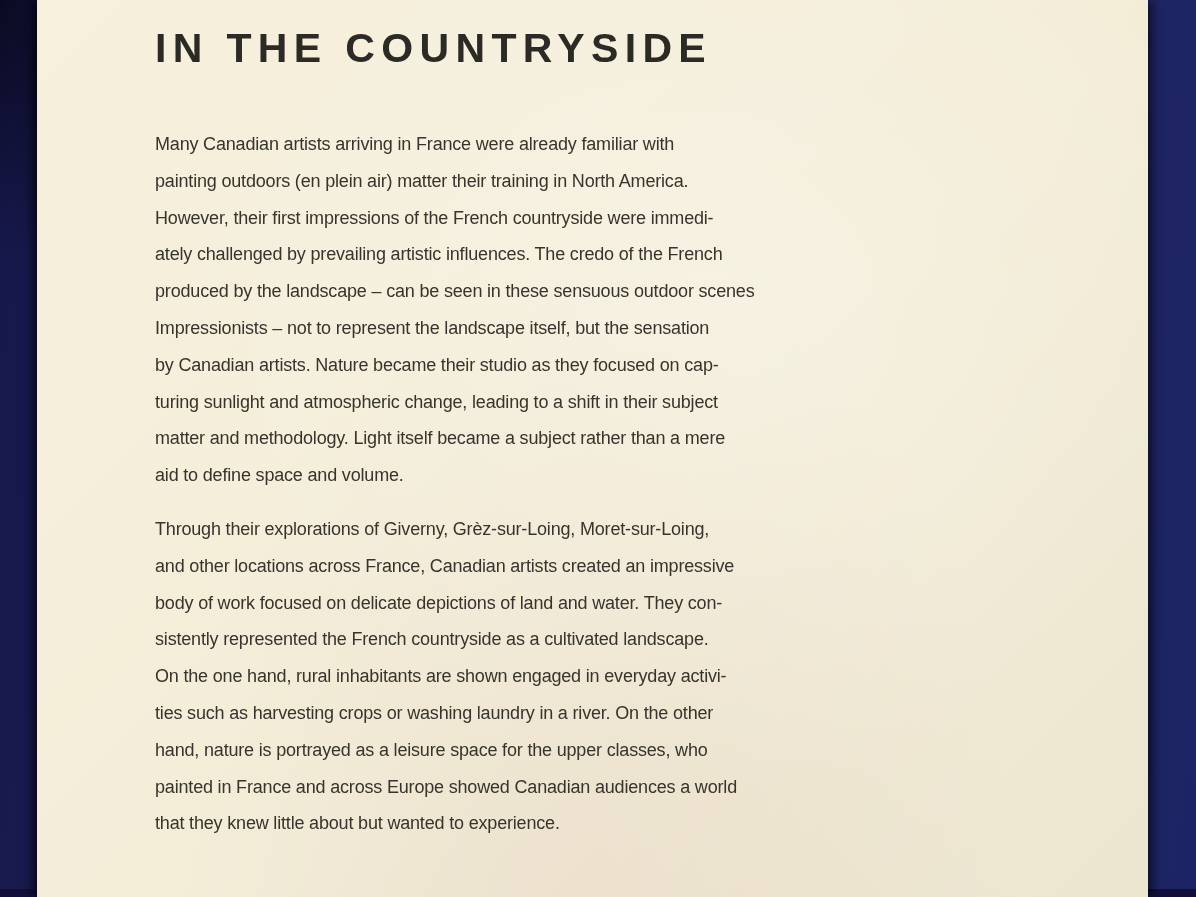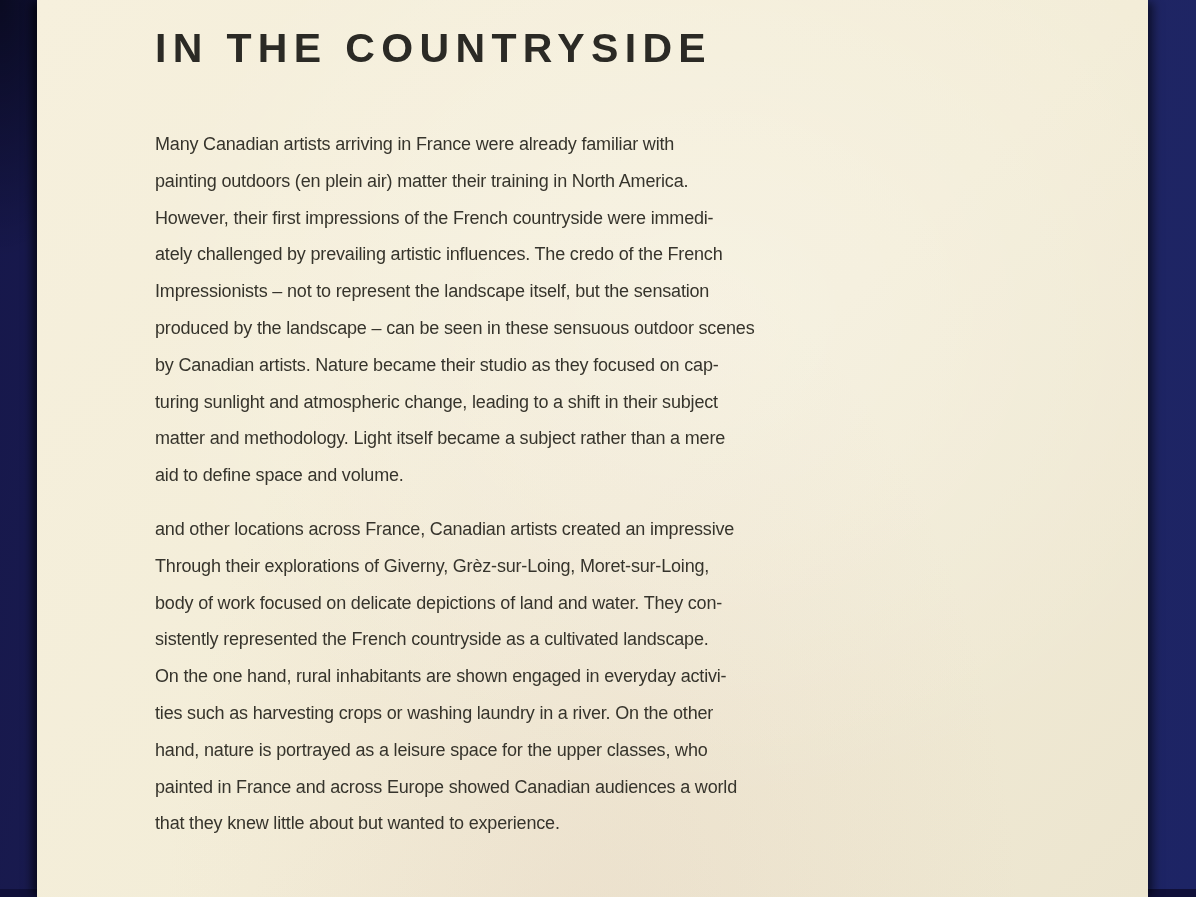--- a/index.html
+++ b/index.html
@@ -66,31 +66,31 @@
 
     <h1 class="title">IN THE COUNTRYSIDE</h1>
 
     <div class="body-text">
 
       <div class="para">
         <div class="line">Many Canadian artists arriving in France were already familiar with</div>
         <div class="line"><span>painting outdoors (</span><span class="italic">en plein air</span><span>) matter their training in North America.</span></div>
         <div class="line">However, their first impressions of the French countryside were immedi-</div>
         <div class="line">ately challenged by prevailing artistic influences. The credo of the French</div>
+        <div class="line">produced by the landscape – can be seen in these sensuous outdoor scenes</div>
         <div class="line">Impressionists – not to represent the landscape itself, but the sensation</div>
-        <div class="line">produced by the landscape – can be seen in these sensuous outdoor scenes</div>
         <div class="line">by Canadian artists. Nature became their studio as they focused on cap-</div>
         <div class="line">turing sunlight and atmospheric change, leading to a shift in their subject</div>
         <div class="line">matter and methodology. Light itself became a subject rather than a mere</div>
         <div class="line">aid to define space and volume.</div>
       </div>
 
       <div class="para">
+        <div class="line">Through their explorations of Giverny, Grèz-sur-Loing, Moret-sur-Loing,</div>
         <div class="line">and other locations across France, Canadian artists created an impressive</div>
-        <div class="line">Through their explorations of Giverny, Grèz-sur-Loing, Moret-sur-Loing,</div>
         <div class="line">body of work focused on delicate depictions of land and water. They con-</div>
         <div class="line">sistently represented the French countryside as a cultivated landscape.</div>
         <div class="line">On the one hand, rural inhabitants are shown engaged in everyday activi-</div>
         <div class="line">ties such as harvesting crops or washing laundry in a river. On the other</div>
         <div class="line">hand, nature is portrayed as a leisure space for the upper classes, who</div>
         <div class="line">painted in France and across Europe showed Canadian audiences a world</div>
         <div class="line">that they knew little about but wanted to experience.</div>
       </div>
 
     </div>

